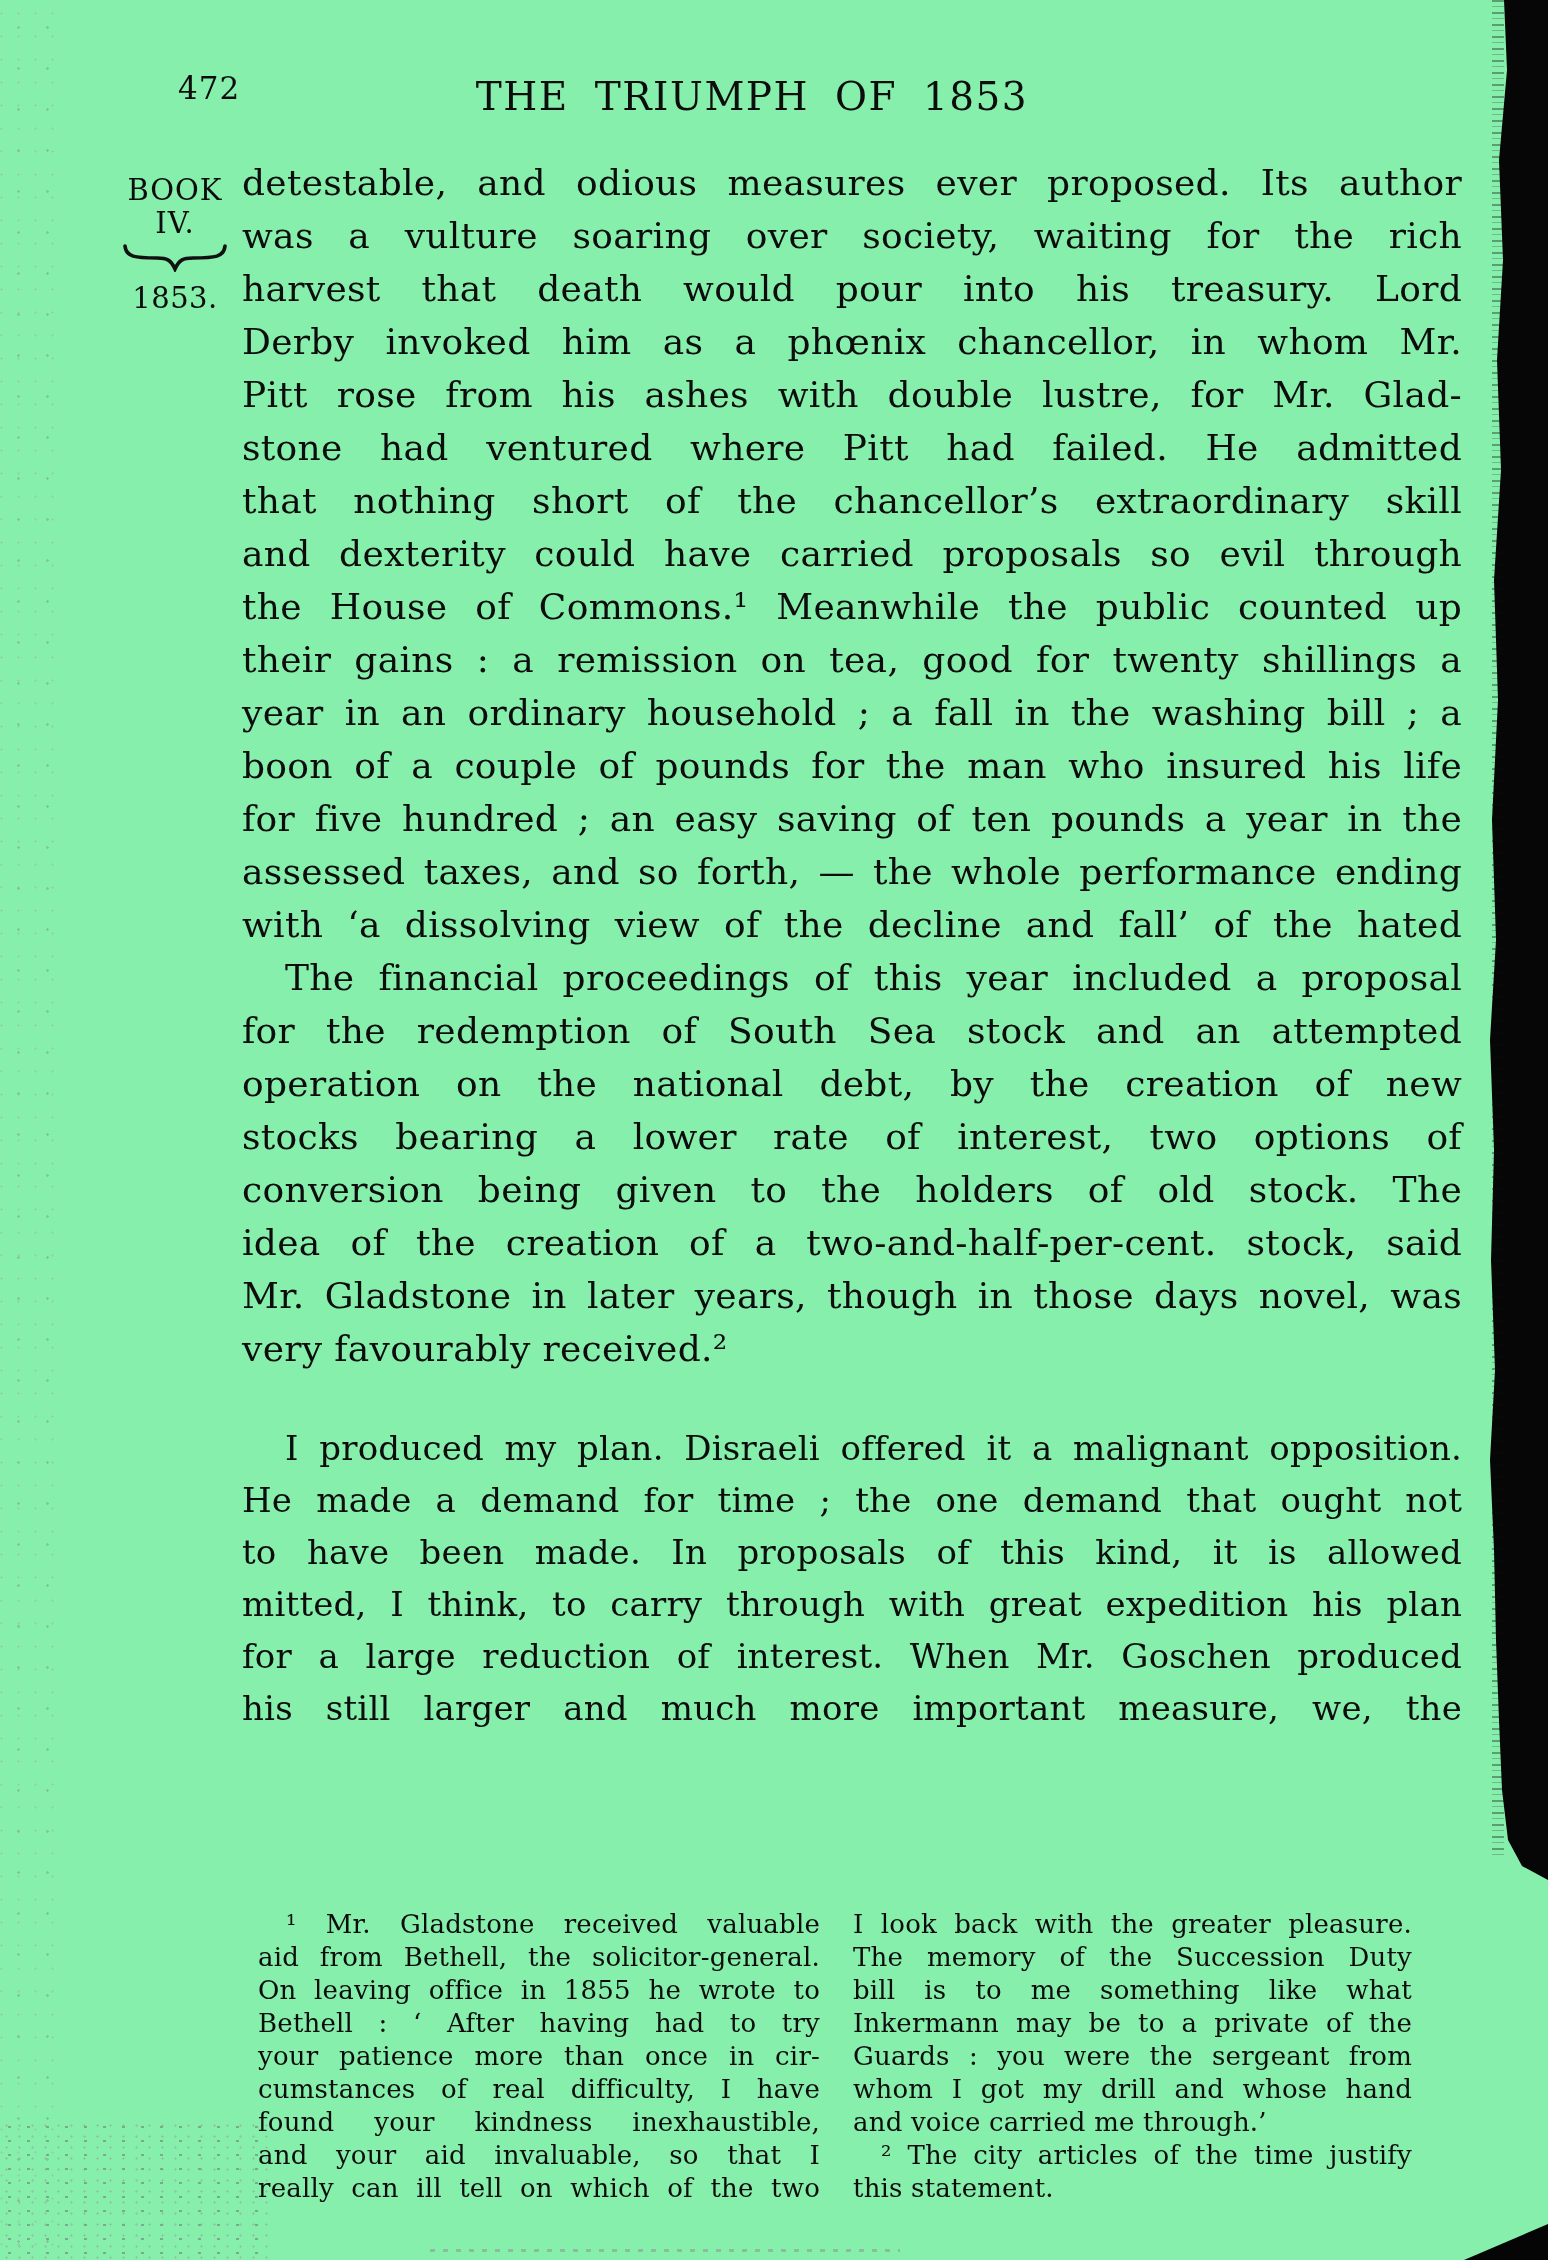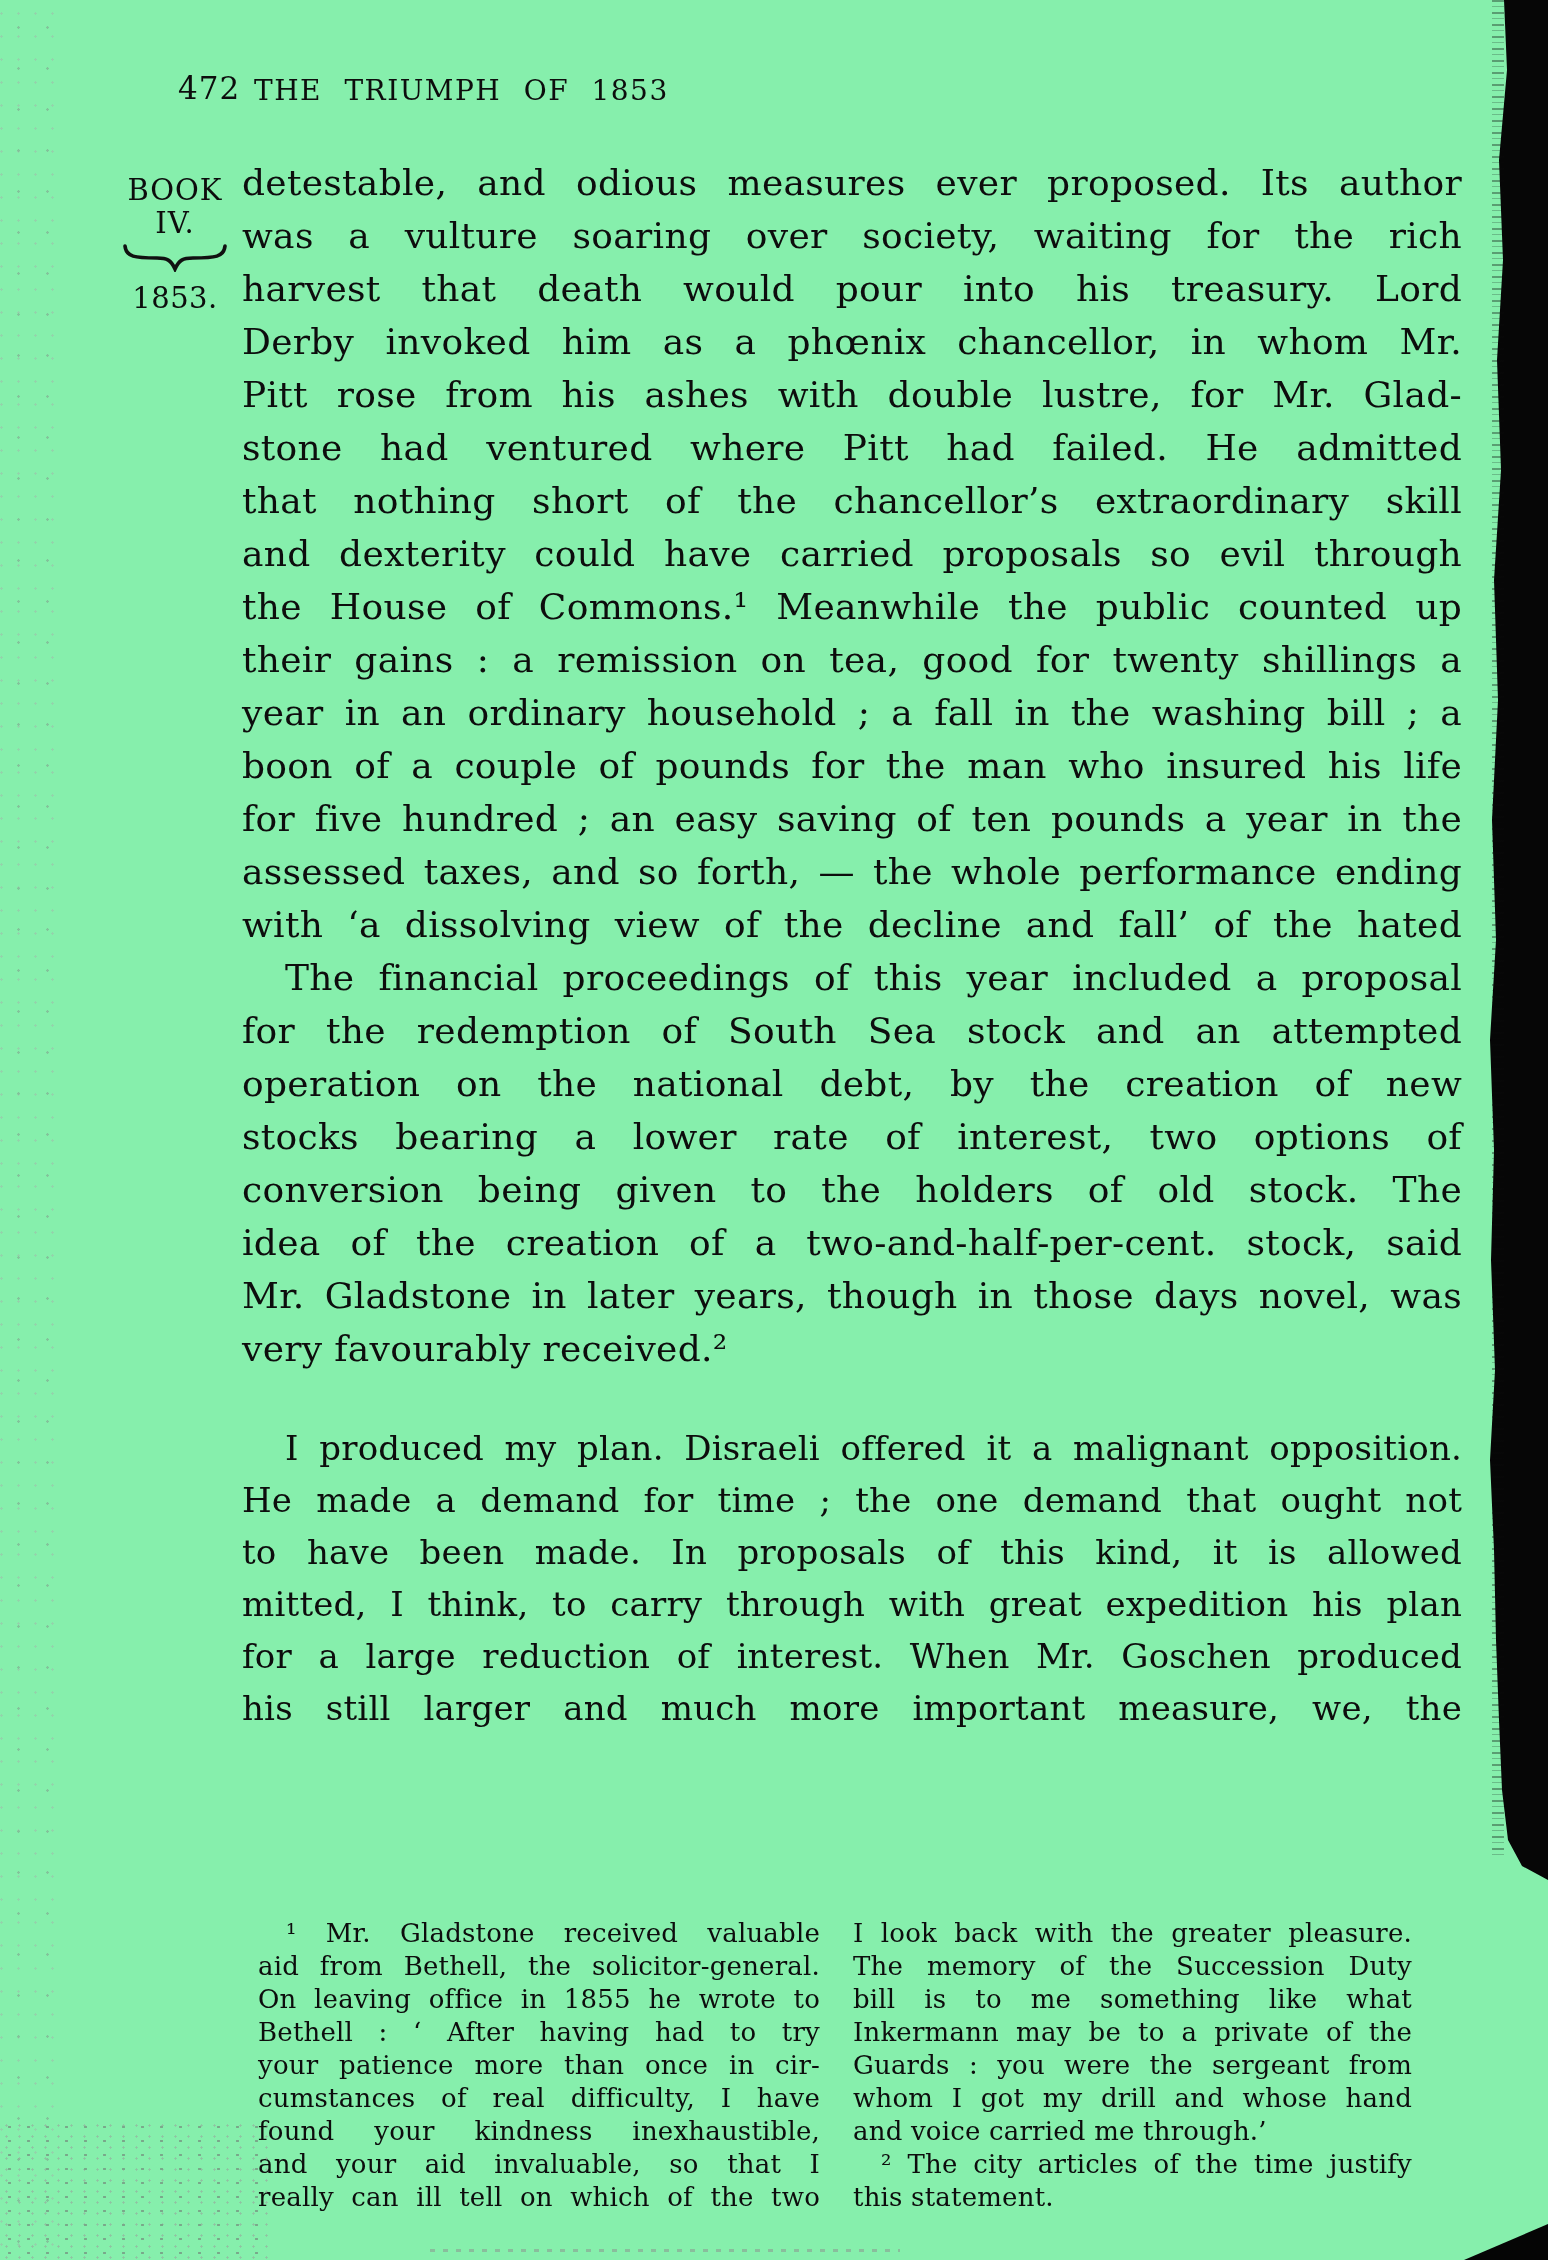--- a/index.html
+++ b/index.html
@@ -10,22 +10,23 @@
     overflow:hidden;
     font-family:"DejaVu Serif", serif;
     color:#0d0d0d;
   }
   
   .folio{
     position:absolute;left:178px;top:70px;
     font-size:31px;letter-spacing:1px;
   }
   .running-title{
-    position:absolute;left:254px;top:74px;width:1020px;
-    font-size:28px;letter-spacing:1.5px;word-spacing:12px;
+    position:absolute;left:242px;top:74px;width:1020px;
+    text-align:center;
+    font-size:39px;letter-spacing:1.5px;word-spacing:12px;
   }
   
   .margin-note{
     position:absolute;left:104px;top:174px;width:142px;
     text-align:center;font-size:29px;line-height:33px;letter-spacing:1px;
   }
   .margin-note .brace{display:block;margin:2px auto 0 auto;}
   .margin-year{margin-top:10px;letter-spacing:.5px;}
   
   .body-text{
@@ -37,21 +38,21 @@
     white-space:normal;
   }
   .lastline{text-align-last:left;}
   .indent{text-indent:43px;}
   .para .tline{font-size:36px;line-height:53px;letter-spacing:.3px;}
   .quote-gap{height:47px;}
   .quote .tline{font-size:34px;line-height:52px;letter-spacing:.2px;}
   
   .footnotes{
     position:absolute;left:258px;top:1908px;width:1154px;
-    display:flex;gap:33px;margin-top:9px;
+    display:flex;gap:33px;
   }
   .fn-col{width:562px;}
   .fn-col.right{width:559px;}
   .footnotes .tline{font-size:26px;line-height:33px;letter-spacing:.2px;}
   .footnotes .indent{text-indent:28px;}
   
   .scan-band{
     position:absolute;top:0;right:0;width:60px;height:1880px;
     background:#060606;
     clip-path:polygon(60px 0,16px 0,19px 70px,11px 160px,15px 260px,9px 360px,

